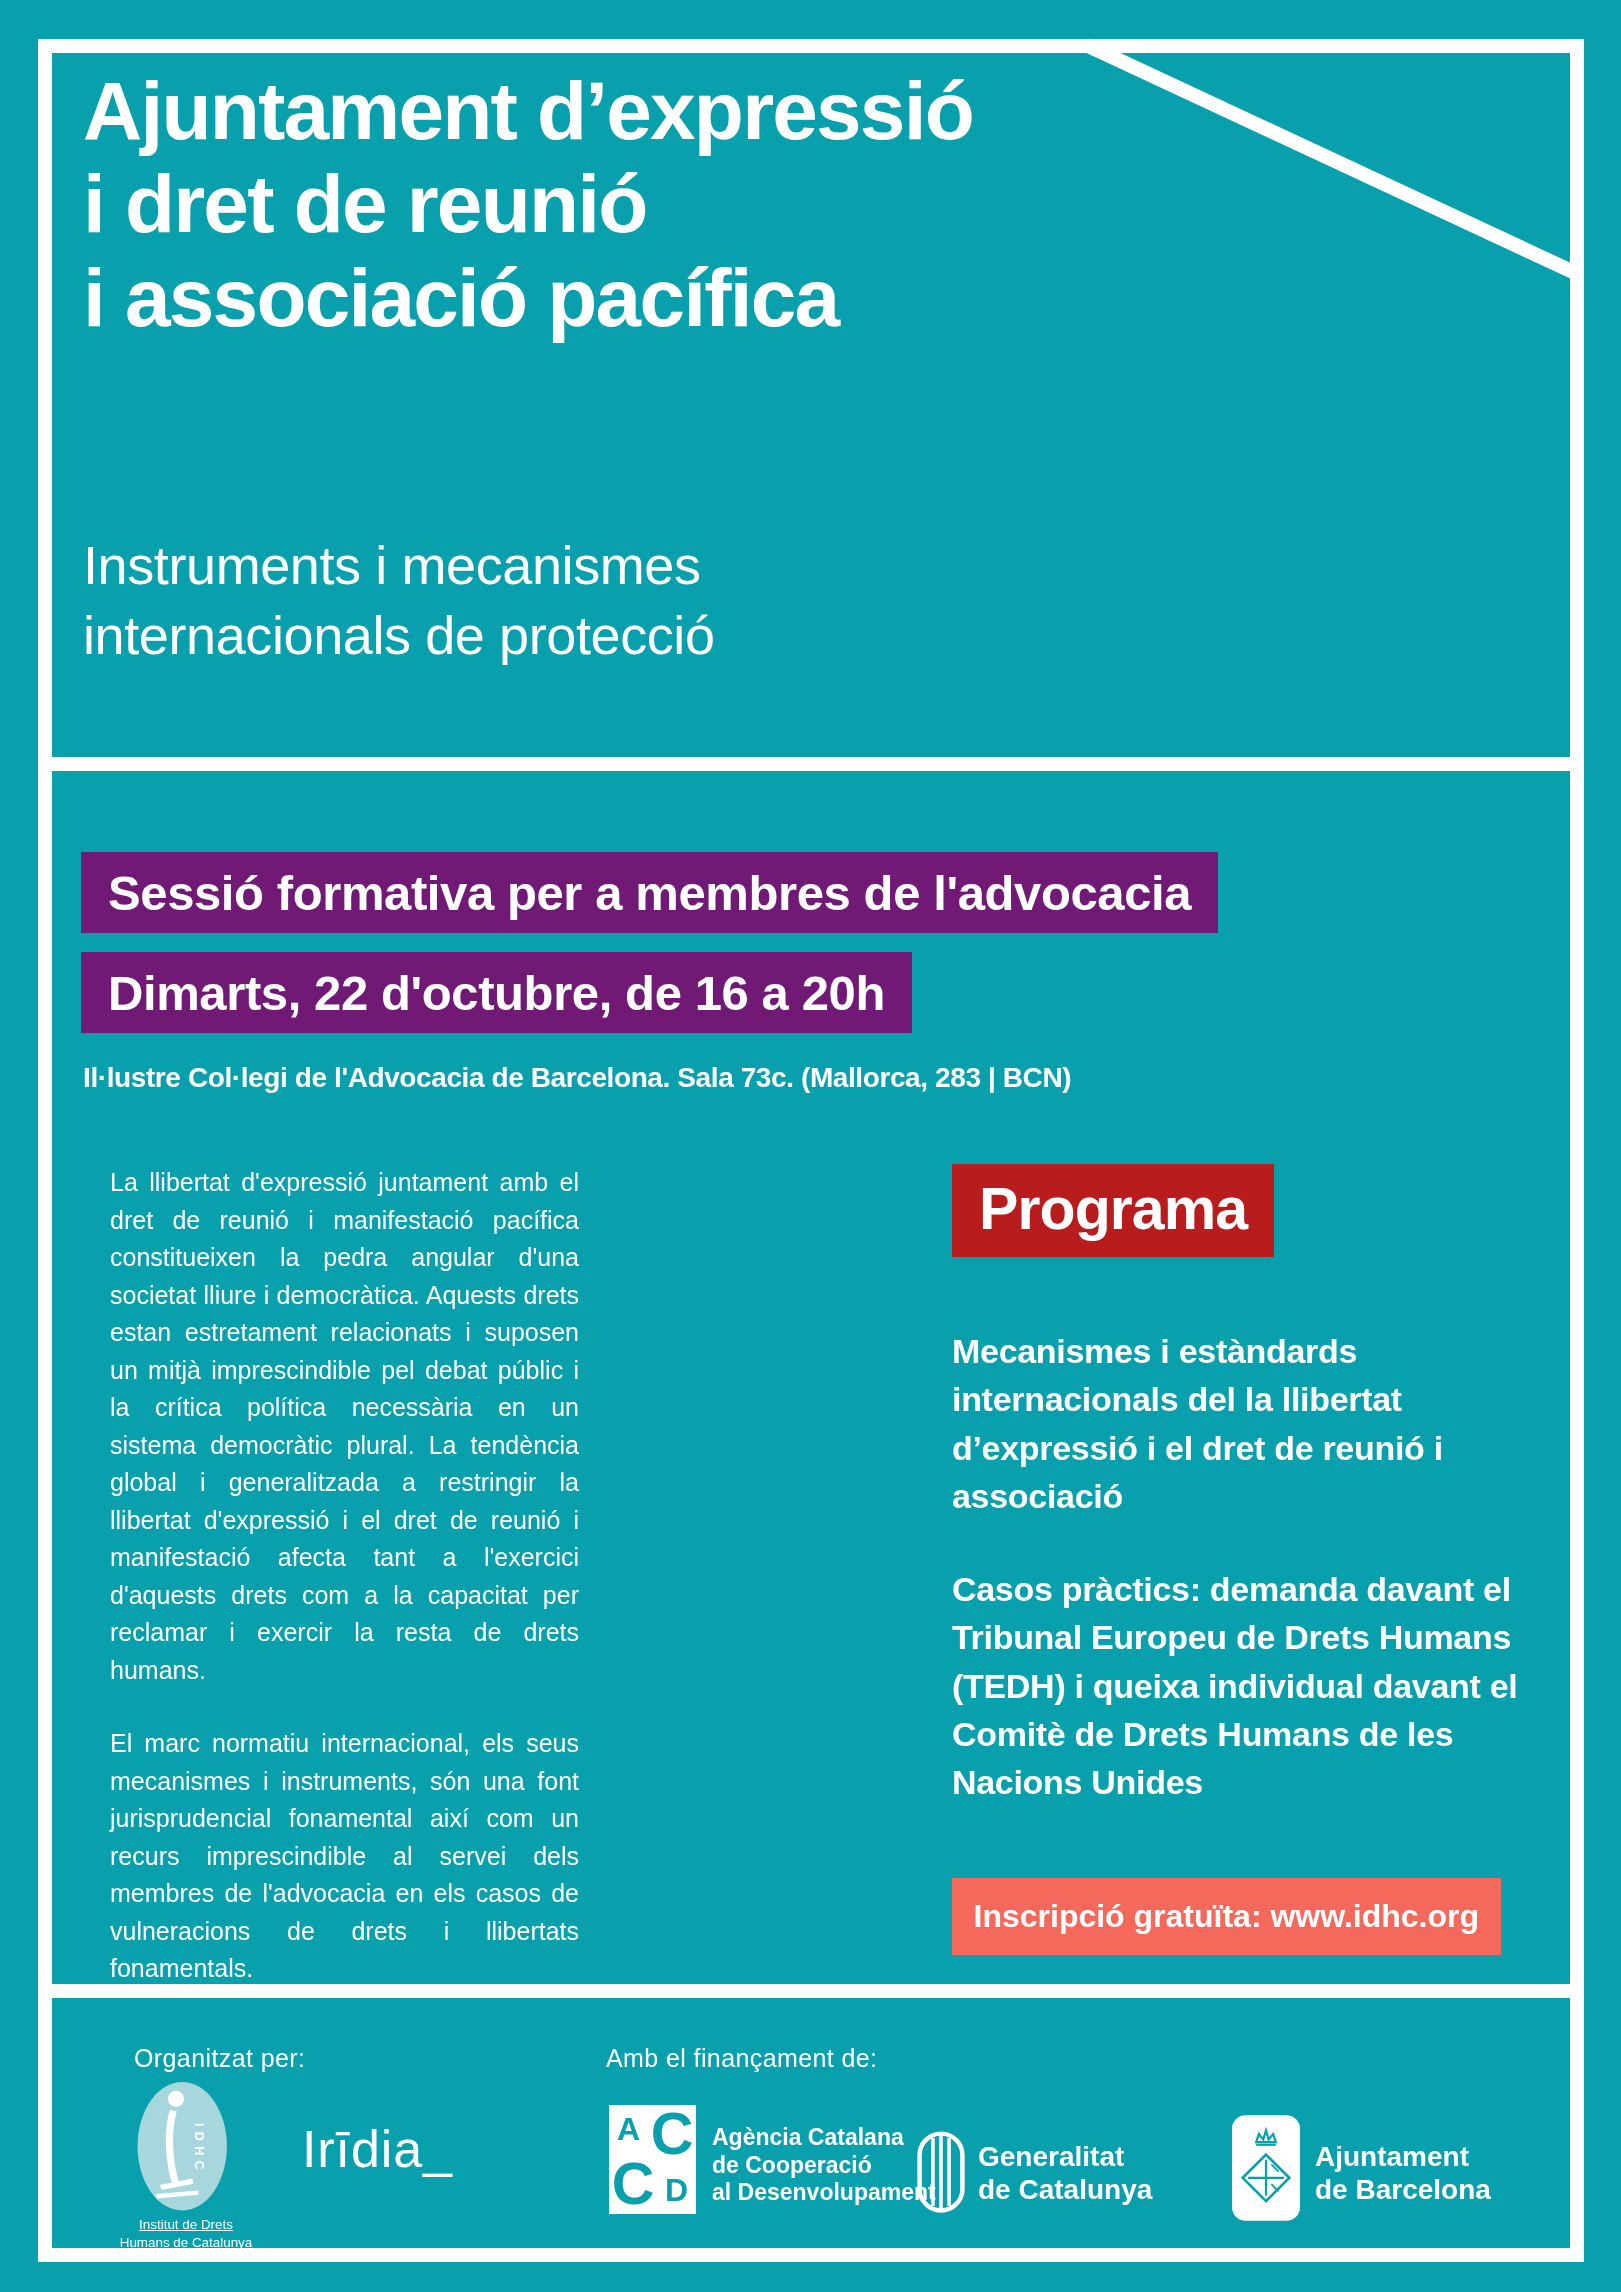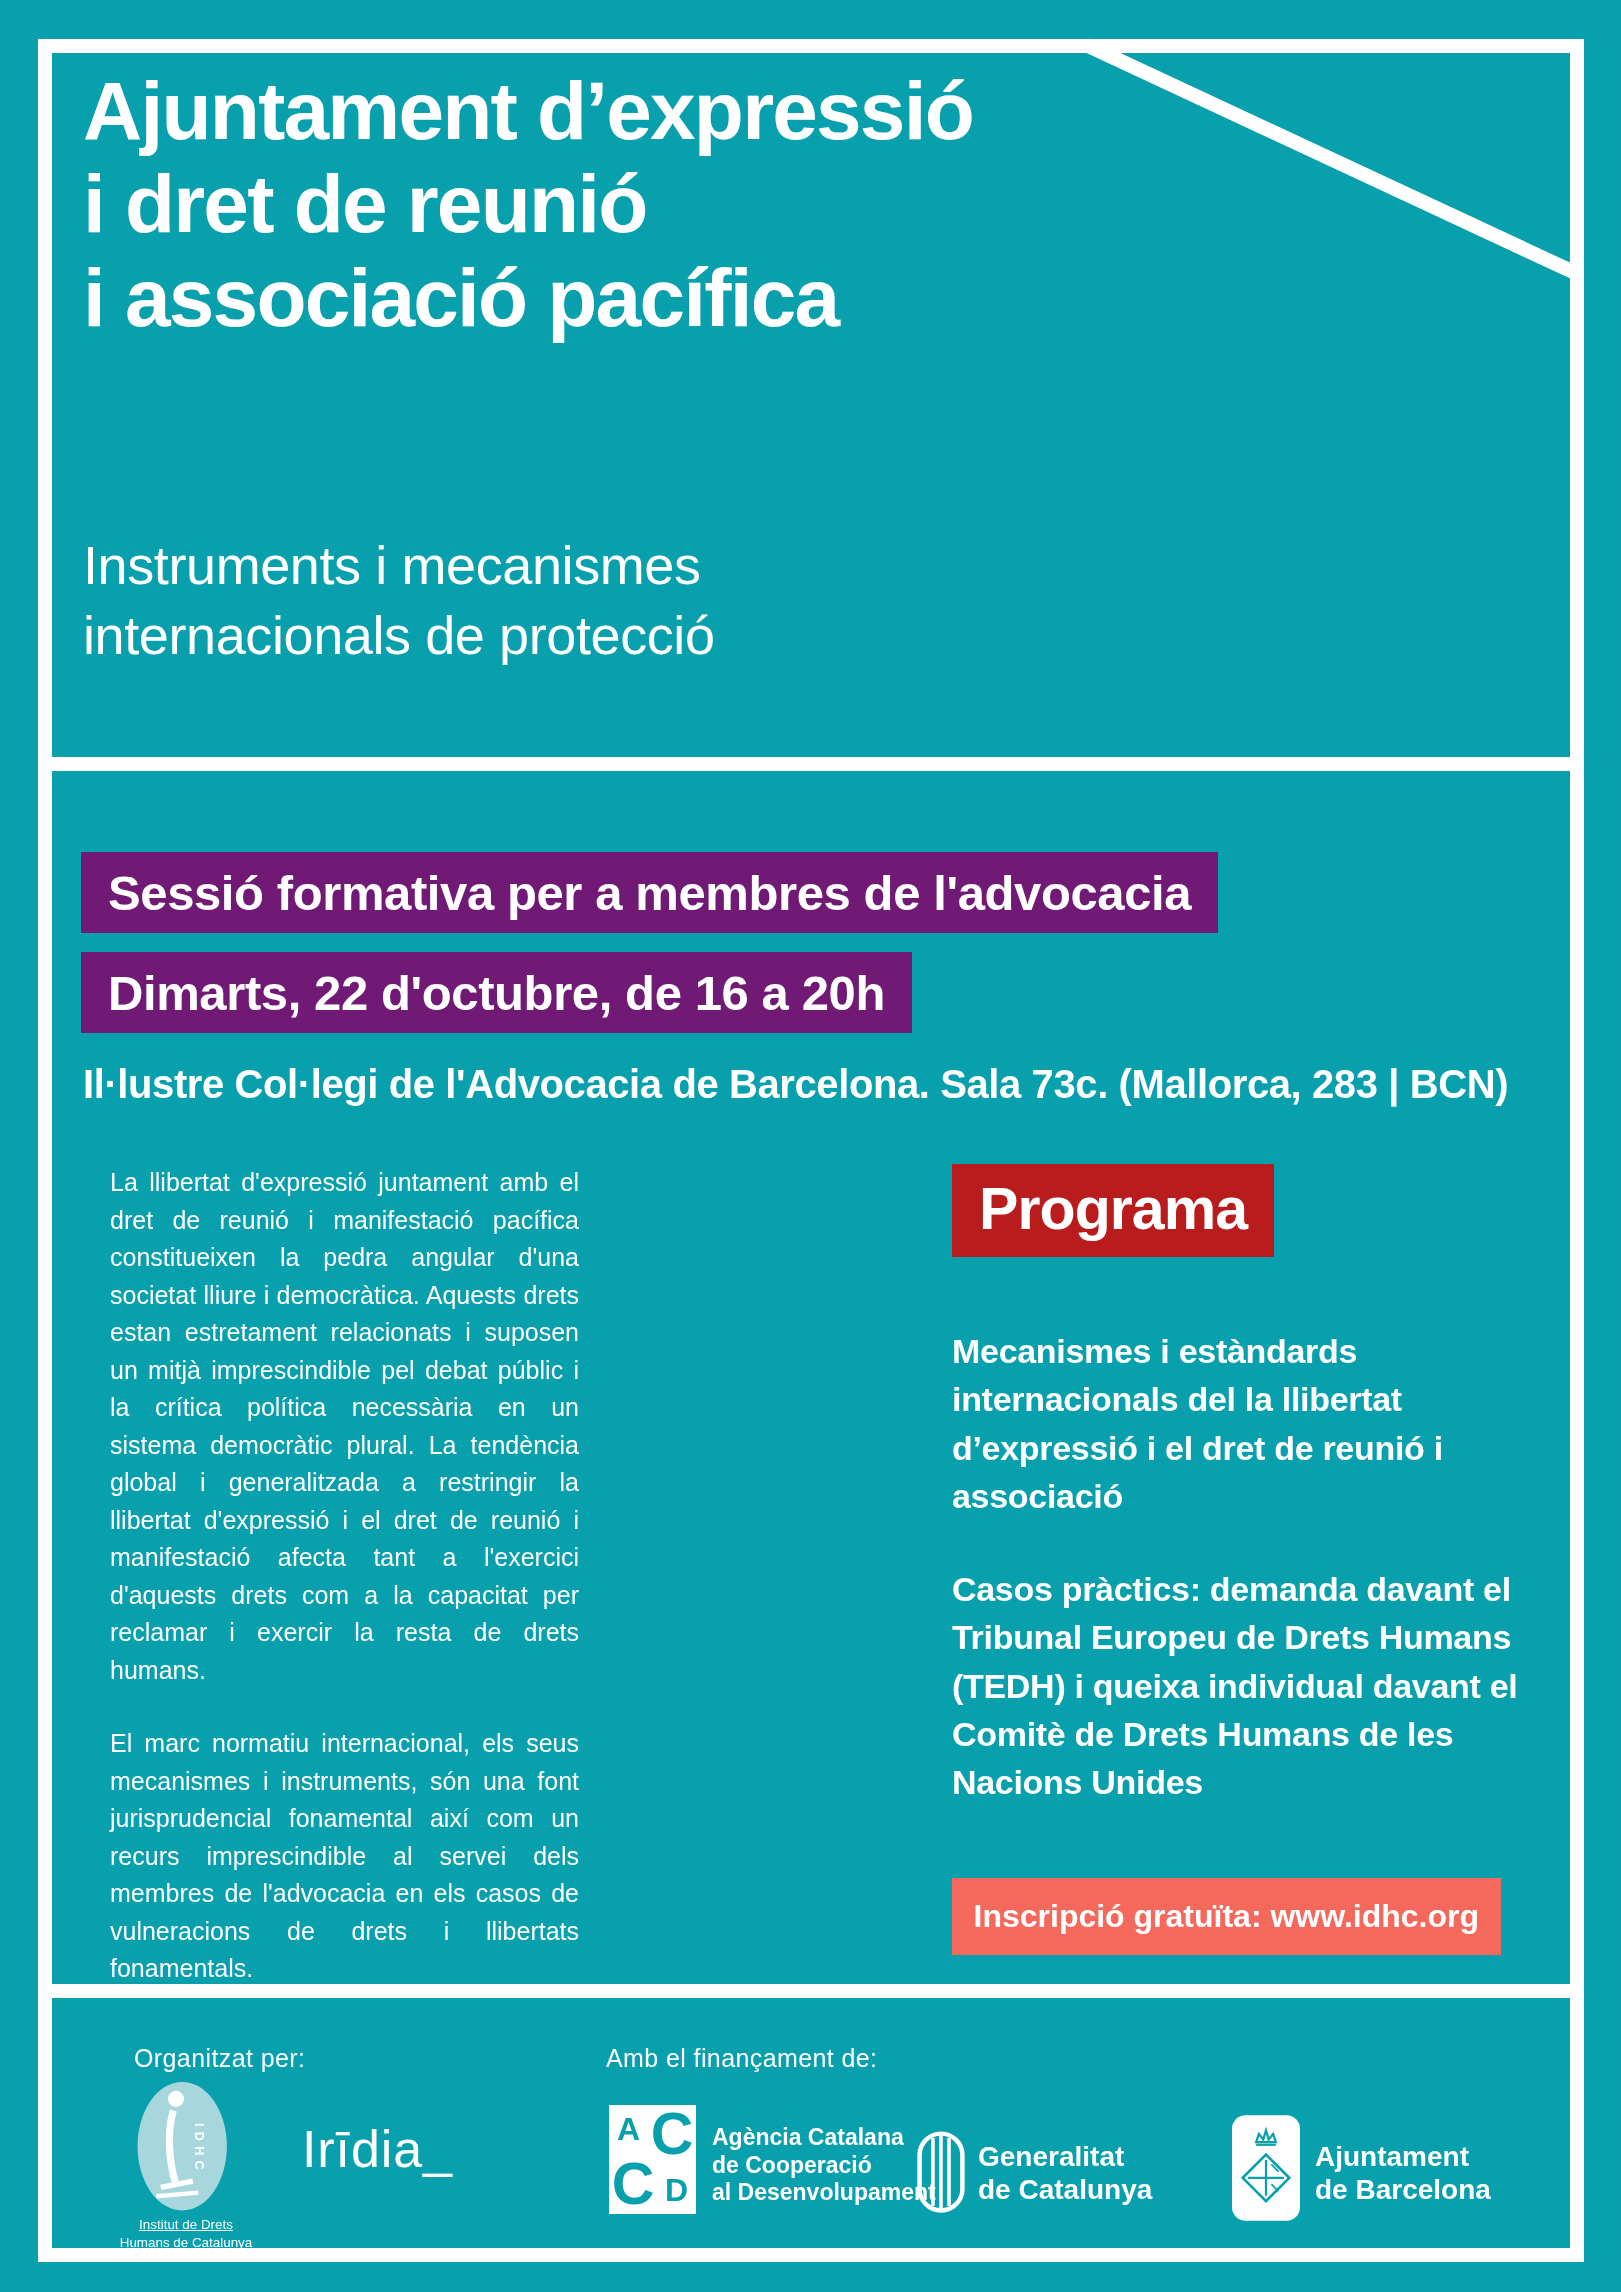--- a/index.html
+++ b/index.html
@@ -20,21 +20,21 @@
 
   
   .title{left:83px;top:64px;font-size:82px;font-weight:700;line-height:1.14;letter-spacing:-1.8px;white-space:nowrap;}
   .subtitle{left:83px;top:530px;font-size:54px;font-weight:400;line-height:1.3;white-space:pre-line;letter-spacing:-0.4px;}
 
   
   .banner{background:#701a75;display:inline-flex;align-items:center;height:81px;padding:0 27px;
           font-size:49px;font-weight:700;white-space:nowrap;letter-spacing:-0.4px;}
   .banner1{left:81px;top:852px;}
   .banner2{left:81px;top:952px;}
-  .location{left:83px;top:1062px;font-size:40px;font-weight:700;white-space:nowrap;letter-spacing:-0.4px;}
+  .location{left:83px;top:1062px;font-size:28px;font-weight:700;white-space:nowrap;letter-spacing:-0.4px;}
 
   
   .bodycol{left:83px;top:1164px;width:469px;font-size:25px;line-height:1.5;text-align:justify;margin-left:27px;}
   .bodycol p{margin:0;}
   .bodycol p + p{margin-top:36px;}
 
   
   .program-title{left:952px;top:1164px;background:#b91c1c;display:inline-block;
                  padding:10.7px 27px 14.3px 27px;font-size:59px;font-weight:700;letter-spacing:-0.9px;}
   .prog-item{left:952px;width:580px;font-size:34px;font-weight:700;line-height:1.42;letter-spacing:-0.3px;}

